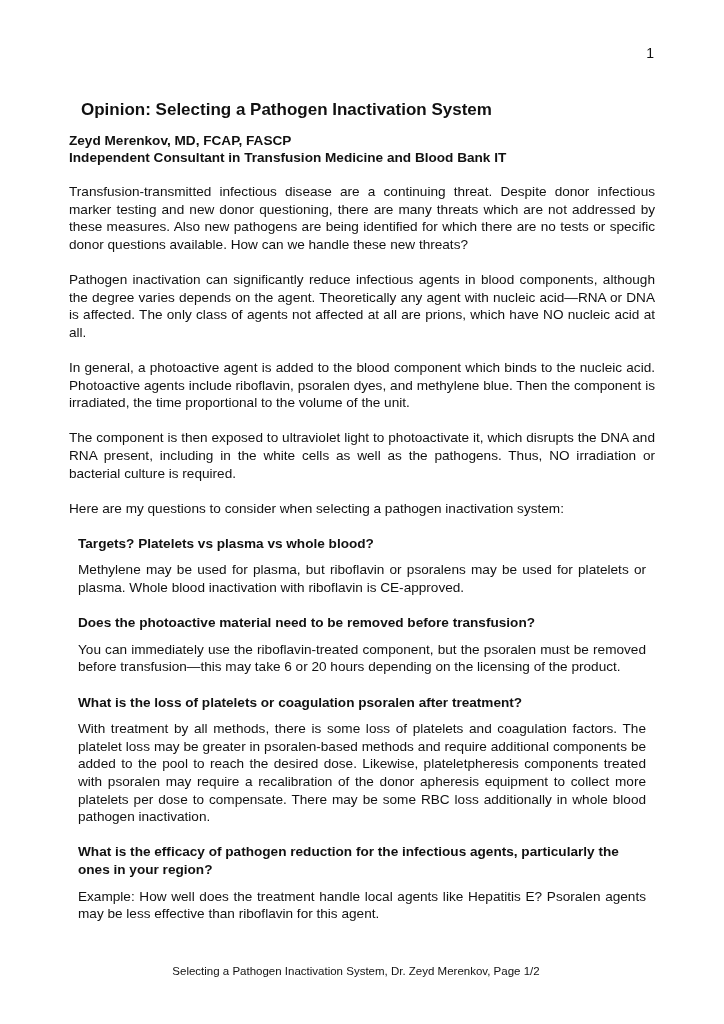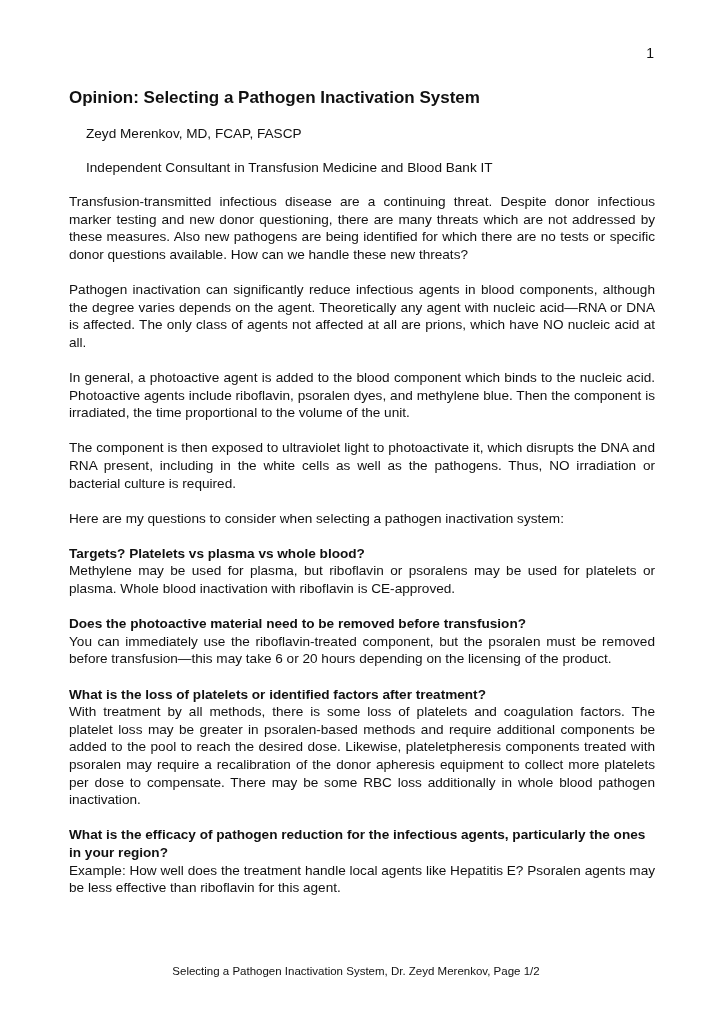--- a/index.html
+++ b/index.html
@@ -26,44 +26,44 @@
       left: 69px;
       top: 88px;
       width: 586px;
       font-size: 13.6px;
       line-height: 17.6px;
     }
     .title {
       font-weight: bold;
       font-size: 17px;
       line-height: 20px;
-      margin: 0;
+      margin: 12px;
     }
     .subtitle {
-      font-weight: normal;
+      font-weight: bold;
       font-size: 13.6px;
       line-height: 17px;
-      margin: 17px;
+      margin: 0;
     }
     .header-block {
       margin-bottom: 17px;
     }
     p {
       margin: 0 0 17.6px 0;
       text-align: justify;
     }
     .q {
       font-weight: bold;
       text-align: left;
     }
     .section {
       margin-bottom: 17.6px;
     }
     .section p {
-      margin: 0;
+      margin: 9px;
     }
     .footer {
       position: absolute;
       top: 965px;
       left: 0;
       width: 712px;
       text-align: center;
       font-size: 11.5px;
     }
   </style>
@@ -90,21 +90,21 @@
     <p>Methylene may be used for plasma, but riboflavin or psoralens may be used for platelets or plasma.  Whole blood inactivation with riboflavin is CE-approved.</p>
   </div>
 
 
   <div class="section">
     <p class="q">Does the photoactive material need to be removed before transfusion?</p>
     <p>You can immediately use the riboflavin-treated component, but the psoralen must be removed before transfusion—this may take 6 or 20 hours depending on the licensing of the product.</p>
   </div>
 
   <div class="section">
-    <p class="q">What is the loss of platelets or identified factors after treatment?</p>
+    <p class="q">What is the loss of platelets or coagulation psoralen after treatment?</p>
     <p>With treatment by all methods, there is some loss of platelets and coagulation factors.  The platelet loss may be greater in psoralen-based methods and require additional components be added to the pool to reach the desired dose.  Likewise, plateletpheresis components treated with psoralen may require a recalibration of the donor apheresis equipment to collect more platelets per dose to compensate.  There may be some RBC loss additionally in whole blood pathogen inactivation.</p>
   </div>
 
   <div class="section">
     <p class="q">What is the efficacy of pathogen reduction for the infectious agents, particularly the ones in your region?</p>
     <p>Example:  How well does the treatment handle local agents like Hepatitis E?  Psoralen agents may be less effective than riboflavin for this agent.</p>
   </div>
 
 </div>
 

